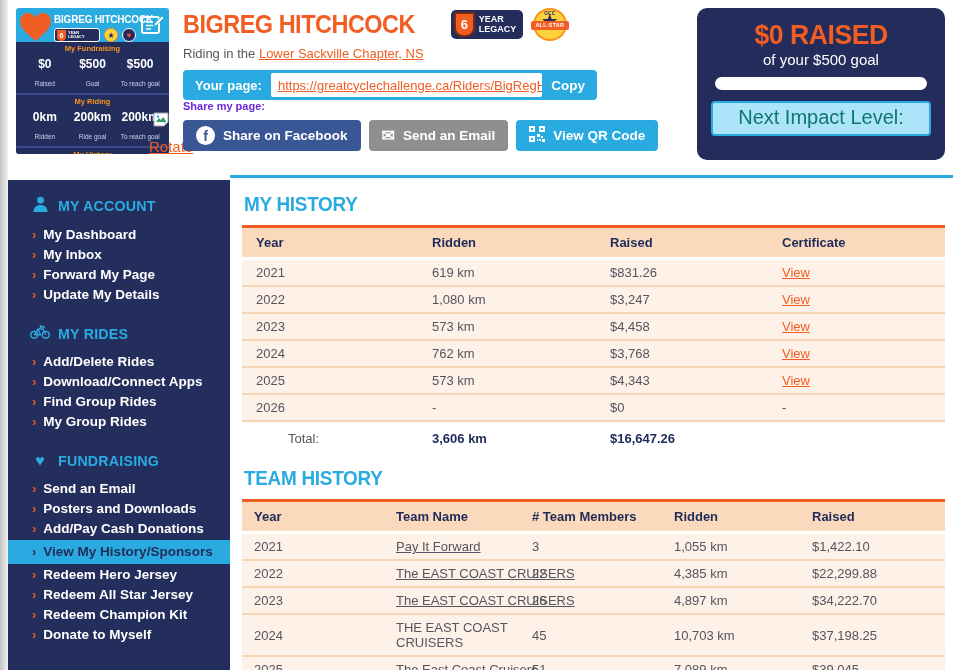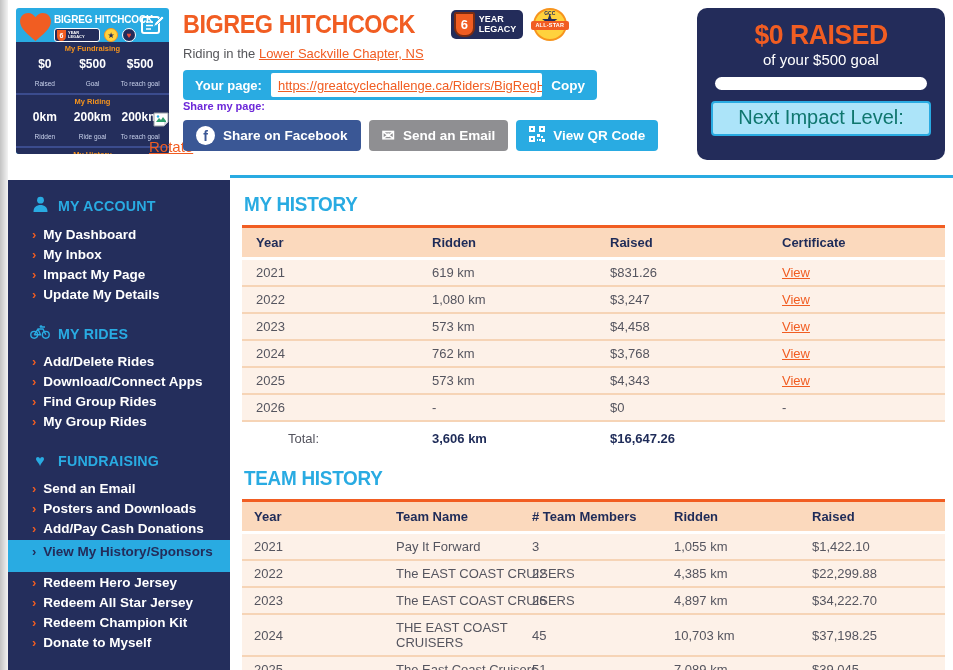--- a/index.html
+++ b/index.html
@@ -107,41 +107,41 @@
     background:#242e5c; overflow:visible; }
   .side-head { display:flex; align-items:center; gap:8px; margin:20px 0 10px 22px; }
   .side-head:first-child { margin-top:16px; }
   .side-icon { width:20px; text-align:center; color:#29abe2; font-size:16px; line-height:1; flex:none; }
   .side-title { color:#29abe2; font-size:15px; font-weight:800; letter-spacing:0.2px;
     white-space:nowrap; transform:scaleX(.95); transform-origin:left; }
   .side-list { list-style:none; }
   .side-item { position:relative; height:20px; line-height:20px; padding-left:24px;
     color:#fff; font-size:13.5px; font-weight:600; white-space:nowrap; cursor:pointer; }
   .chev { color:#f15d22; margin-right:7px; font-size:13px; }
-  .side-item.active { background:#29abe2; color:#232c5a; height:32px; line-height:24px; margin:1px 0; }
+  .side-item.active { background:#29abe2; color:#232c5a; height:24px; line-height:24px; margin:1px 0; }
   .side-item.active .chev { color:#232c5a; }
   .side-item.active::after { content:""; position:absolute; right:-12px; top:0;
     border-top:12px solid transparent; border-bottom:12px solid transparent;
     border-left:12px solid #29abe2; }
 
   .main { position:absolute; left:230px; top:178px; right:0; bottom:0; background:#fff;
     padding:14px 8px 0 12px; overflow:hidden; }
   .section-title { color:#29abe2; font-size:21px; font-weight:800; letter-spacing:-0.3px;
     white-space:nowrap; transform:scaleX(.9); transform-origin:left; margin:0 0 9px 2px; }
   .team-block { margin-top:12px; }
 
   table { width:100%; border-collapse:collapse; font-size:13px; table-layout:fixed; }
   thead tr { background:#fbd9bd; border-top:3px solid #f15d22; }
   th { text-align:left; color:#1e2b58; font-weight:700; padding:7px 4px 7px 14px; font-size:13px; }
   .team-table th { padding-left:12px; }
   tbody td { background:#fdf1e8; color:#55555f; padding:5px 4px 5px 14px;
     border-top:2px solid #f6d4b6; vertical-align:middle; }
   .team-table tbody td { padding-left:12px; }
   tbody tr:first-child td { border-top:3px solid #fff; }
-  td.nowrap { white-space:nowrap; overflow:visible; }
+  td.nowrap { white-space:nowrap; overflow:visible;text-decoration:underline; }
   a.view-link { color:#f15d22; }
   tfoot td { background:#fff; border-top:2px solid #f6d4b6; padding:9px 4px 8px 14px; color:#55555f; }
   .total-label { padding-left:46px !important; }
   .total-strong { color:#1e2b58; font-weight:700; }
 </style>
 </head>
 <body>
 
 <div class="left-strip"></div>
 
@@ -299,21 +299,21 @@
       <svg width="17" height="16" viewBox="0 0 17 16">
           <circle cx="8.5" cy="4.2" r="3.4" fill="#29abe2"></circle>
           <path d="M1.5 16 C1.5 11 4.5 9 8.5 9 C12.5 9 15.5 11 15.5 16 Z" fill="#29abe2"></path>
         </svg>
     </span>
     <span class="side-title">MY ACCOUNT</span>
   </div>
   <ul class="side-list">
     <li class="side-item"><span class="chev">›</span><span>My Dashboard</span></li>
     <li class="side-item"><span class="chev">›</span><span>My Inbox</span></li>
-    <li class="side-item"><span class="chev">›</span><span>Impact My Page</span></li>
+    <li class="side-item"><span class="chev">›</span><span>Forward My Page</span></li>
     <li class="side-item"><span class="chev">›</span><span>Update My Details</span></li>
   </ul>
 
   <div class="side-head">
     <span class="side-icon">
       <svg width="20" height="14" viewBox="0 0 20 14">
           <circle cx="4.2" cy="9.8" r="3.4" fill="none" stroke="#29abe2" stroke-width="1.4"></circle>
           <circle cx="15.8" cy="9.8" r="3.4" fill="none" stroke="#29abe2" stroke-width="1.4"></circle>
           <path d="M4.2 9.8 L8 4 h5 l2.8 5.8 M8 4 L10.5 9.8 H4.2 M12 2 h3" fill="none" stroke="#29abe2" stroke-width="1.4"></path>
           <circle cx="11" cy="1.6" r="1.4" fill="#29abe2"></circle>

